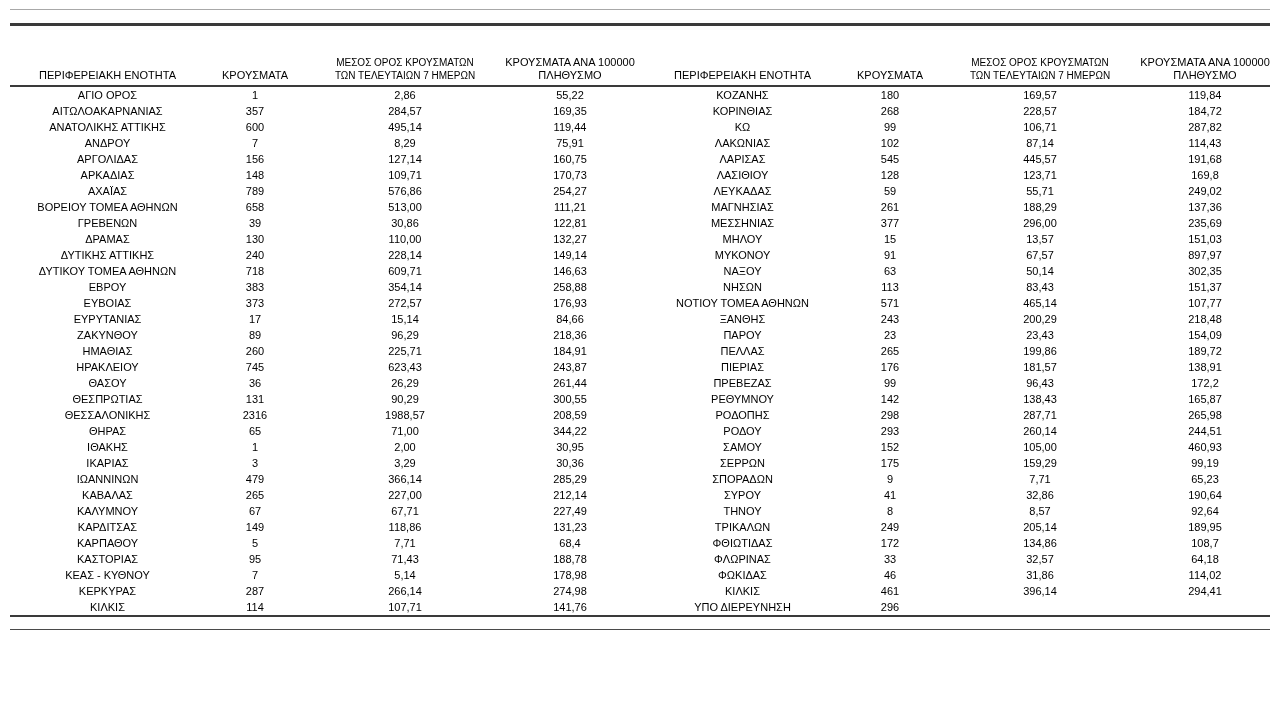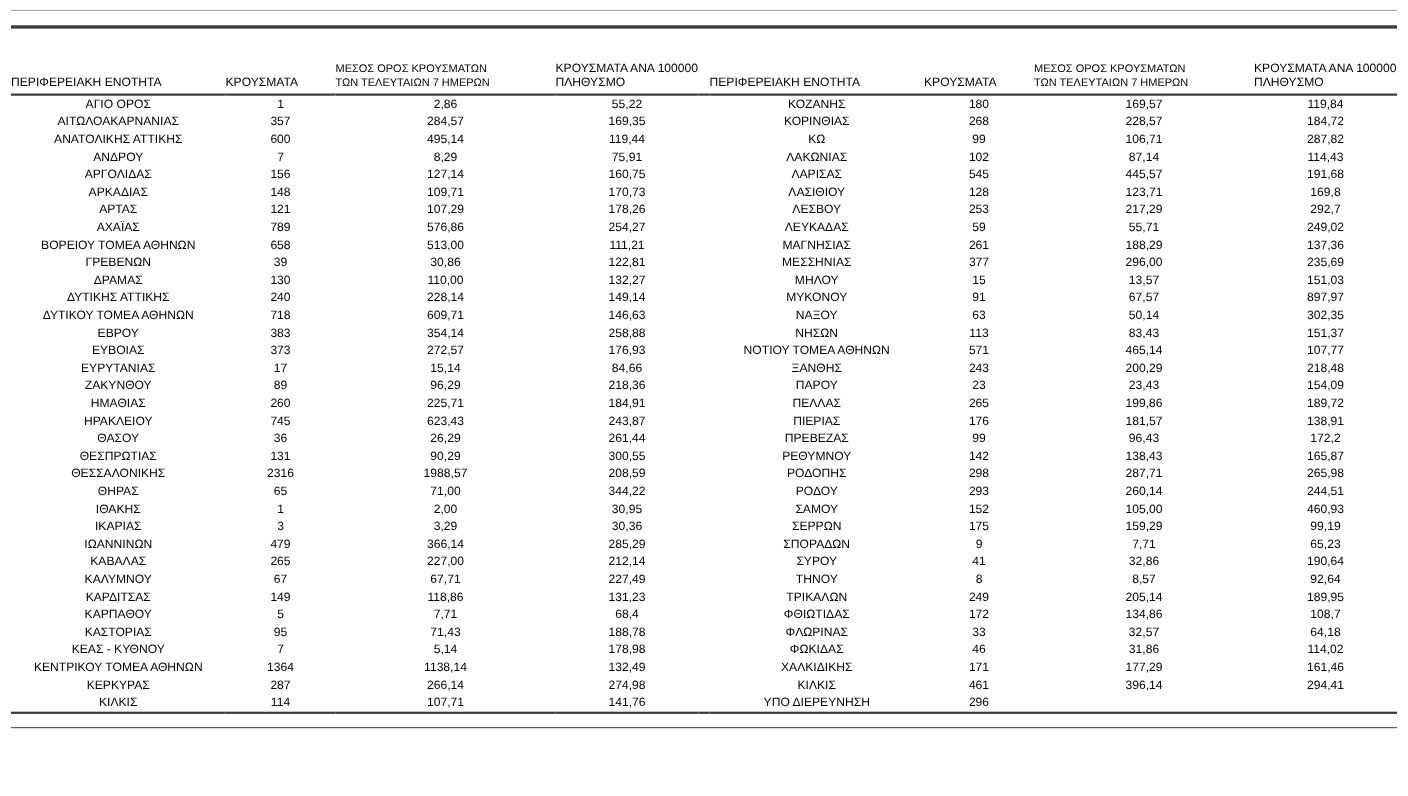--- a/index.html
+++ b/index.html
@@ -28,21 +28,21 @@
     margin-top: 24px;
   }
   table.grid thead th {
     vertical-align: bottom;
     font-weight: normal;
     font-size: 11px;
     line-height: 13px;
     padding: 0 0 3px 0;
     border-bottom: 2px solid #3a3a3a;
     height: 32px;
-    text-align: left;
+    text-align: center;
     white-space: nowrap;
   }
   table.grid thead th .h-sm {
     font-size: 10px;
     line-height: 13px;
   }
   table.grid tbody td {
     height: 16px;
     font-size: 11px;
     line-height: 16px;
@@ -161,31 +161,20 @@
           <td>148</td>
           <td>109,71</td>
           <td>170,73</td>
           <td></td>
           <td>ΛΑΣΙΘΙΟΥ</td>
           <td>128</td>
           <td>123,71</td>
           <td>169,8</td>
         </tr>
         <tr>
-          <td>ΑΡΤΑΣ</td>
-          <td>121</td>
-          <td>107,29</td>
-          <td>178,26</td>
-          <td></td>
-          <td>ΛΕΣΒΟΥ</td>
-          <td>253</td>
-          <td>217,29</td>
-          <td>292,7</td>
-        </tr>
-        <tr>
           <td>ΑΧΑΪΑΣ</td>
           <td>789</td>
           <td>576,86</td>
           <td>254,27</td>
           <td></td>
           <td>ΛΕΥΚΑΔΑΣ</td>
           <td>59</td>
           <td>55,71</td>
           <td>249,02</td>
         </tr>
@@ -445,31 +434,20 @@
         <tr>
           <td>ΚΕΑΣ - ΚΥΘΝΟΥ</td>
           <td>7</td>
           <td>5,14</td>
           <td>178,98</td>
           <td></td>
           <td>ΦΩΚΙΔΑΣ</td>
           <td>46</td>
           <td>31,86</td>
           <td>114,02</td>
-        </tr>
-        <tr>
-          <td>ΚΕΝΤΡΙΚΟΥ ΤΟΜΕΑ ΑΘΗΝΩΝ</td>
-          <td>1364</td>
-          <td>1138,14</td>
-          <td>132,49</td>
-          <td></td>
-          <td>ΧΑΛΚΙΔΙΚΗΣ</td>
-          <td>171</td>
-          <td>177,29</td>
-          <td>161,46</td>
         </tr>
         <tr>
           <td>ΚΕΡΚΥΡΑΣ</td>
           <td>287</td>
           <td>266,14</td>
           <td>274,98</td>
           <td></td>
           <td>ΚΙΛΚΙΣ</td>
           <td>461</td>
           <td>396,14</td>

